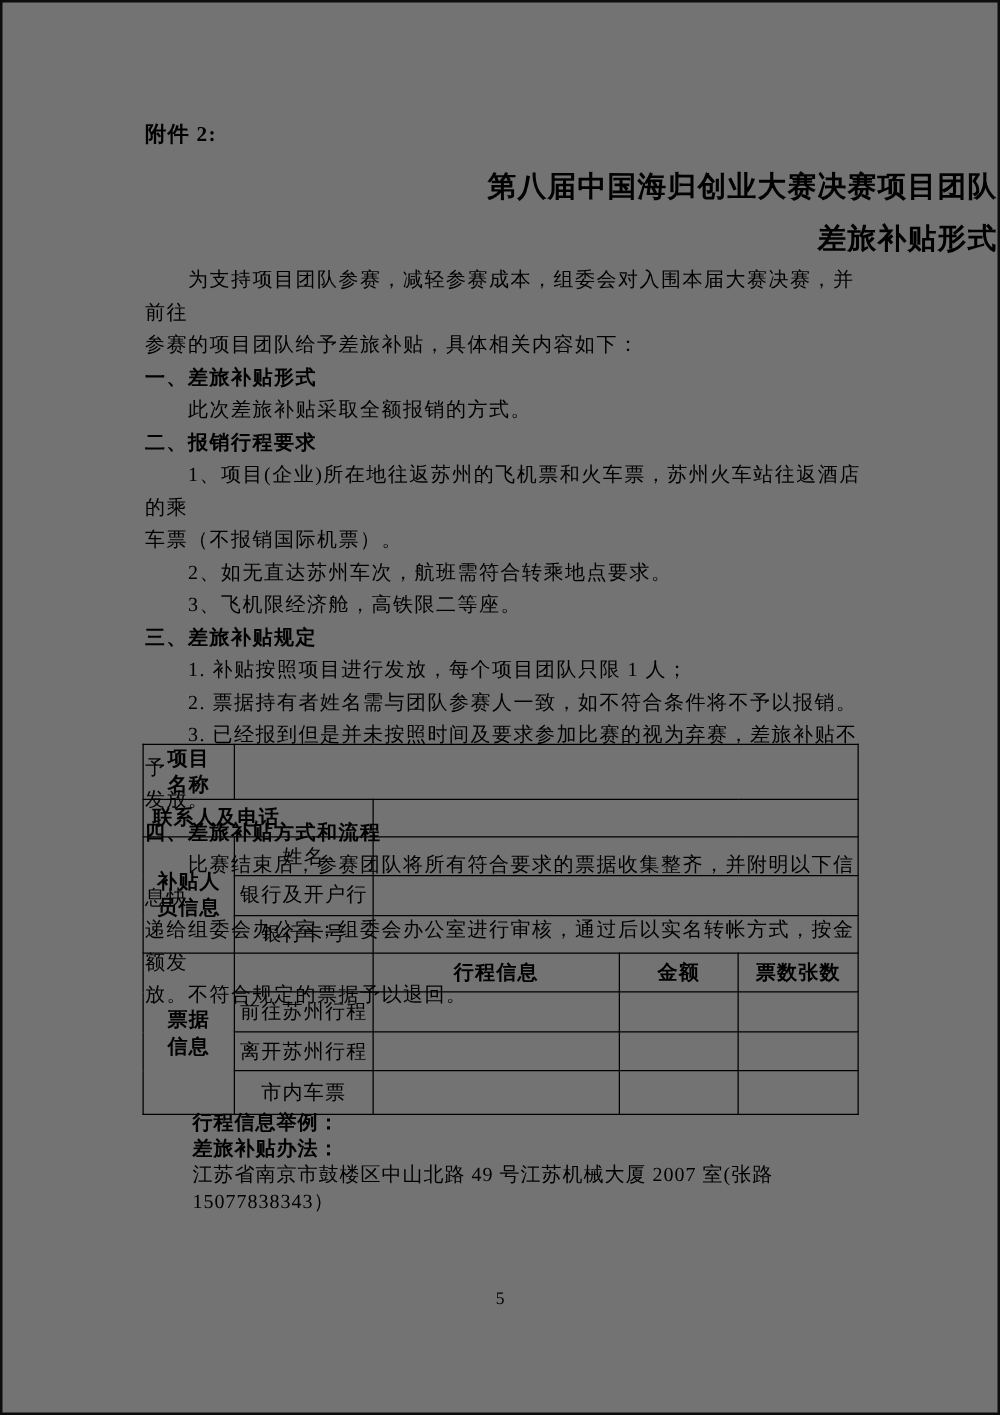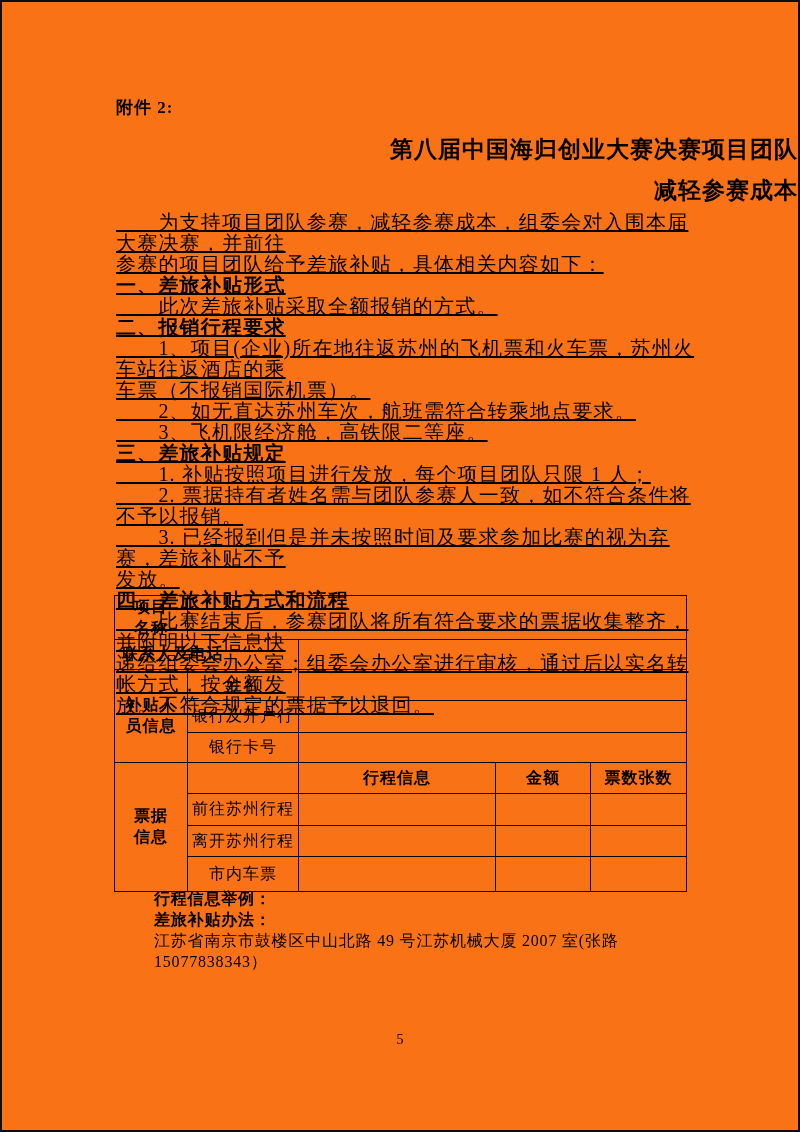--- a/index.html
+++ b/index.html
@@ -5,42 +5,42 @@
   * { margin: 0; padding: 0; box-sizing: border-box; }
   html, body { background: #ffffff; }
   body {
     width: 800px; height: 1132px;
     font-family: "Liberation Serif", "DejaVu Serif", serif;
     color: #000;
   }
   .page {
     position: relative;
     width: 800px; height: 1132px;
-    background: #f97316;
+    background: #737373;
     border: 2px solid #0d0d0d;
     overflow: hidden;
   }
   .preline { white-space: pre-line; }
   .bold { font-weight: bold; }
 
   .attachment-label {
     position: absolute; left: 114px; top: 94px;
     font-size: 17px; font-weight: bold; letter-spacing: 1px;
   }
   .title-line1, .title-line2 {
     position: absolute; left: 0; width: 100%;
     text-align: right; font-weight: bold; font-size: 23px;
     letter-spacing: 1px;
   }
   .title-line1 { top: 132px; }
   .title-line2 { top: 173px; }
 
   .body-block {
     position: absolute; left: 114px; top: 210px; width: 582px;
-    font-size: 20px; line-height: 21px; letter-spacing: 1.2px; text-decoration: underline;
+    font-size: 16px; line-height: 26px; letter-spacing: 1.2px;
   }
   .sec-heading { font-weight: bold; }
 
   table.form {
     position: absolute; left: 112px; top: 593px;
     width: 572px; border-collapse: collapse; table-layout: fixed;
     font-size: 16px; letter-spacing: 1px; padding-left: 28px;
   }
   table.form td {
     border: 1px solid #000;
@@ -64,21 +64,21 @@
   }
 </style>
 </head>
 <body>
 
 <div class="page">
 
   <div class="attachment-label">附件 2:</div>
 
   <div class="title-line1">第八届中国海归创业大赛决赛项目团队</div>
-  <div class="title-line2">减轻参赛成本</div>
+  <div class="title-line2">差旅补贴形式</div>
 
   <div class="body-block">
     <div class="preline">　　为支持项目团队参赛，减轻参赛成本，组委会对入围本届大赛决赛，并前往
 参赛的项目团队给予差旅补贴，具体相关内容如下：</div>
 
     <div class="sec-heading">一、差旅补贴形式</div>
     <div class="preline">　　此次差旅补贴采取全额报销的方式。</div>
 
     <div class="sec-heading">二、报销行程要求</div>
     <div class="preline">　　1、项目(企业)所在地往返苏州的飞机票和火车票，苏州火车站往返酒店的乘

